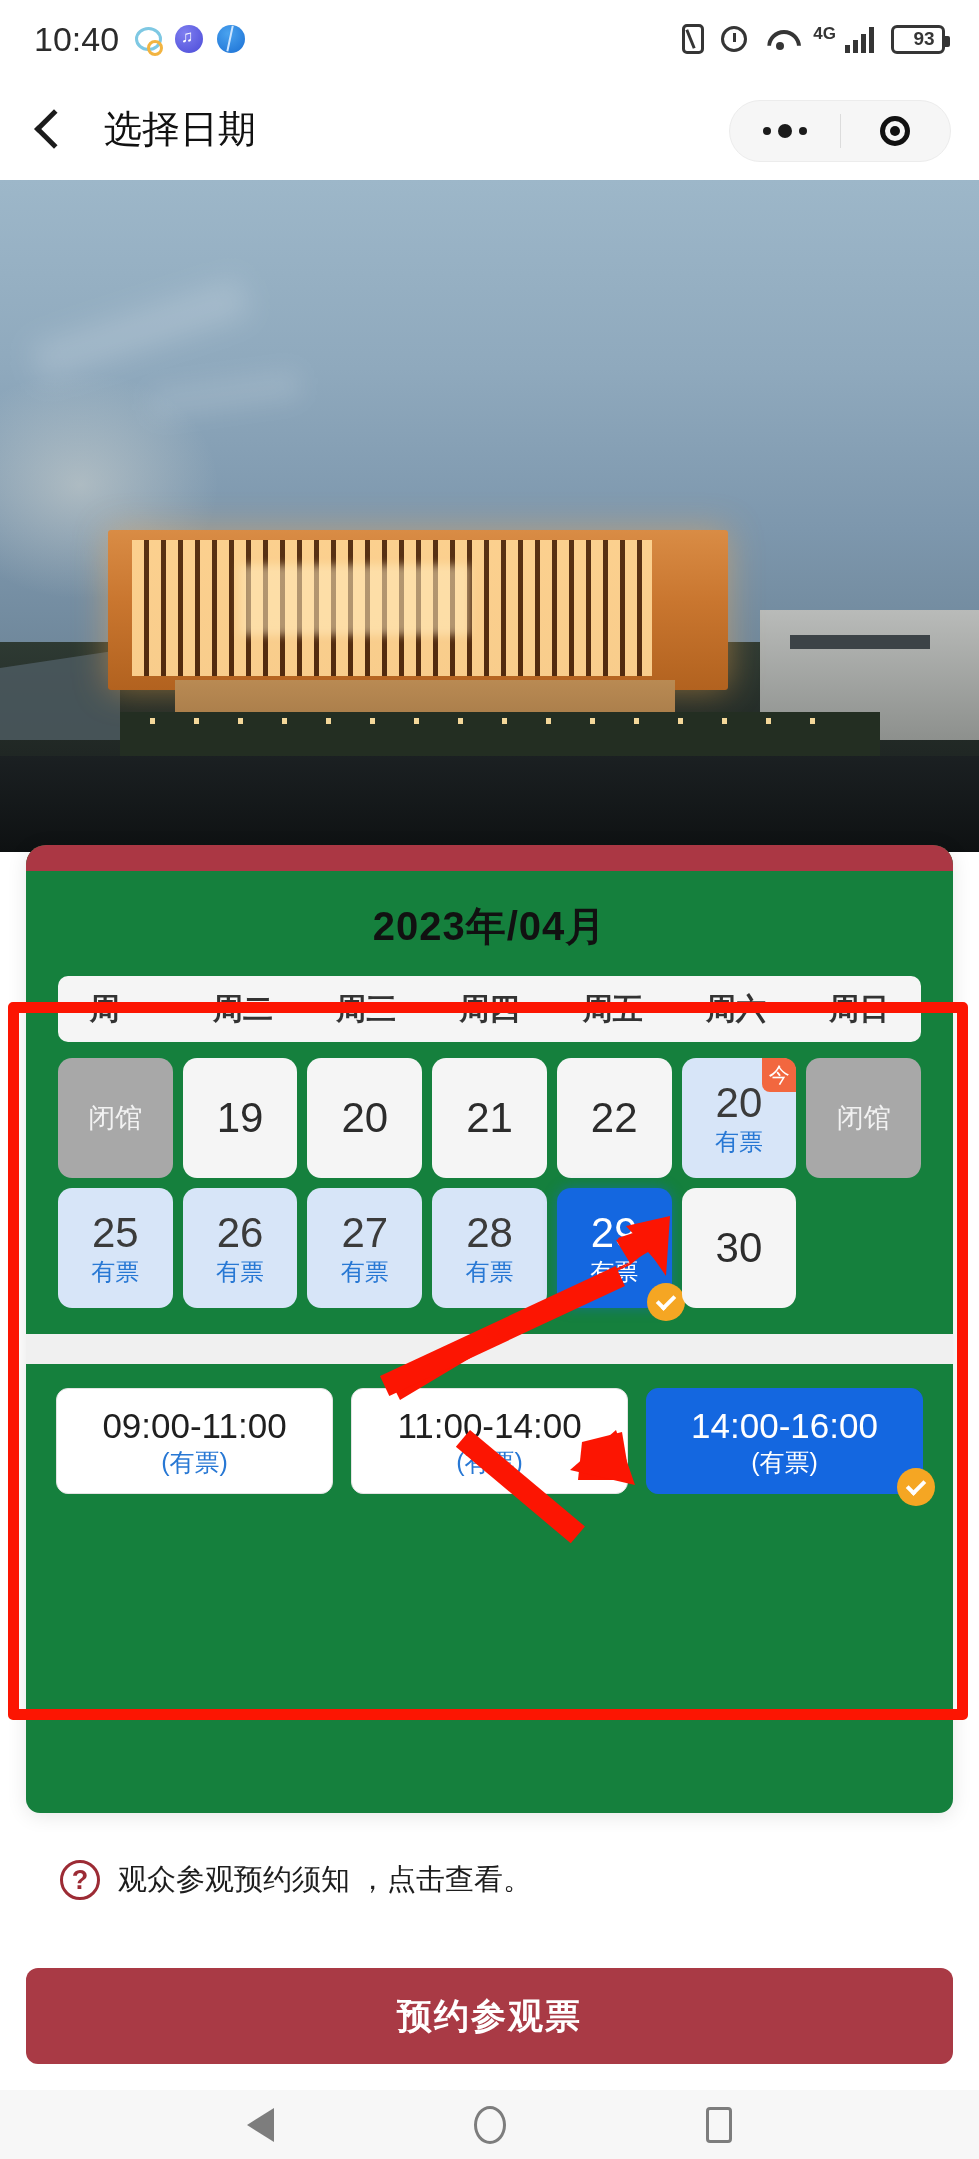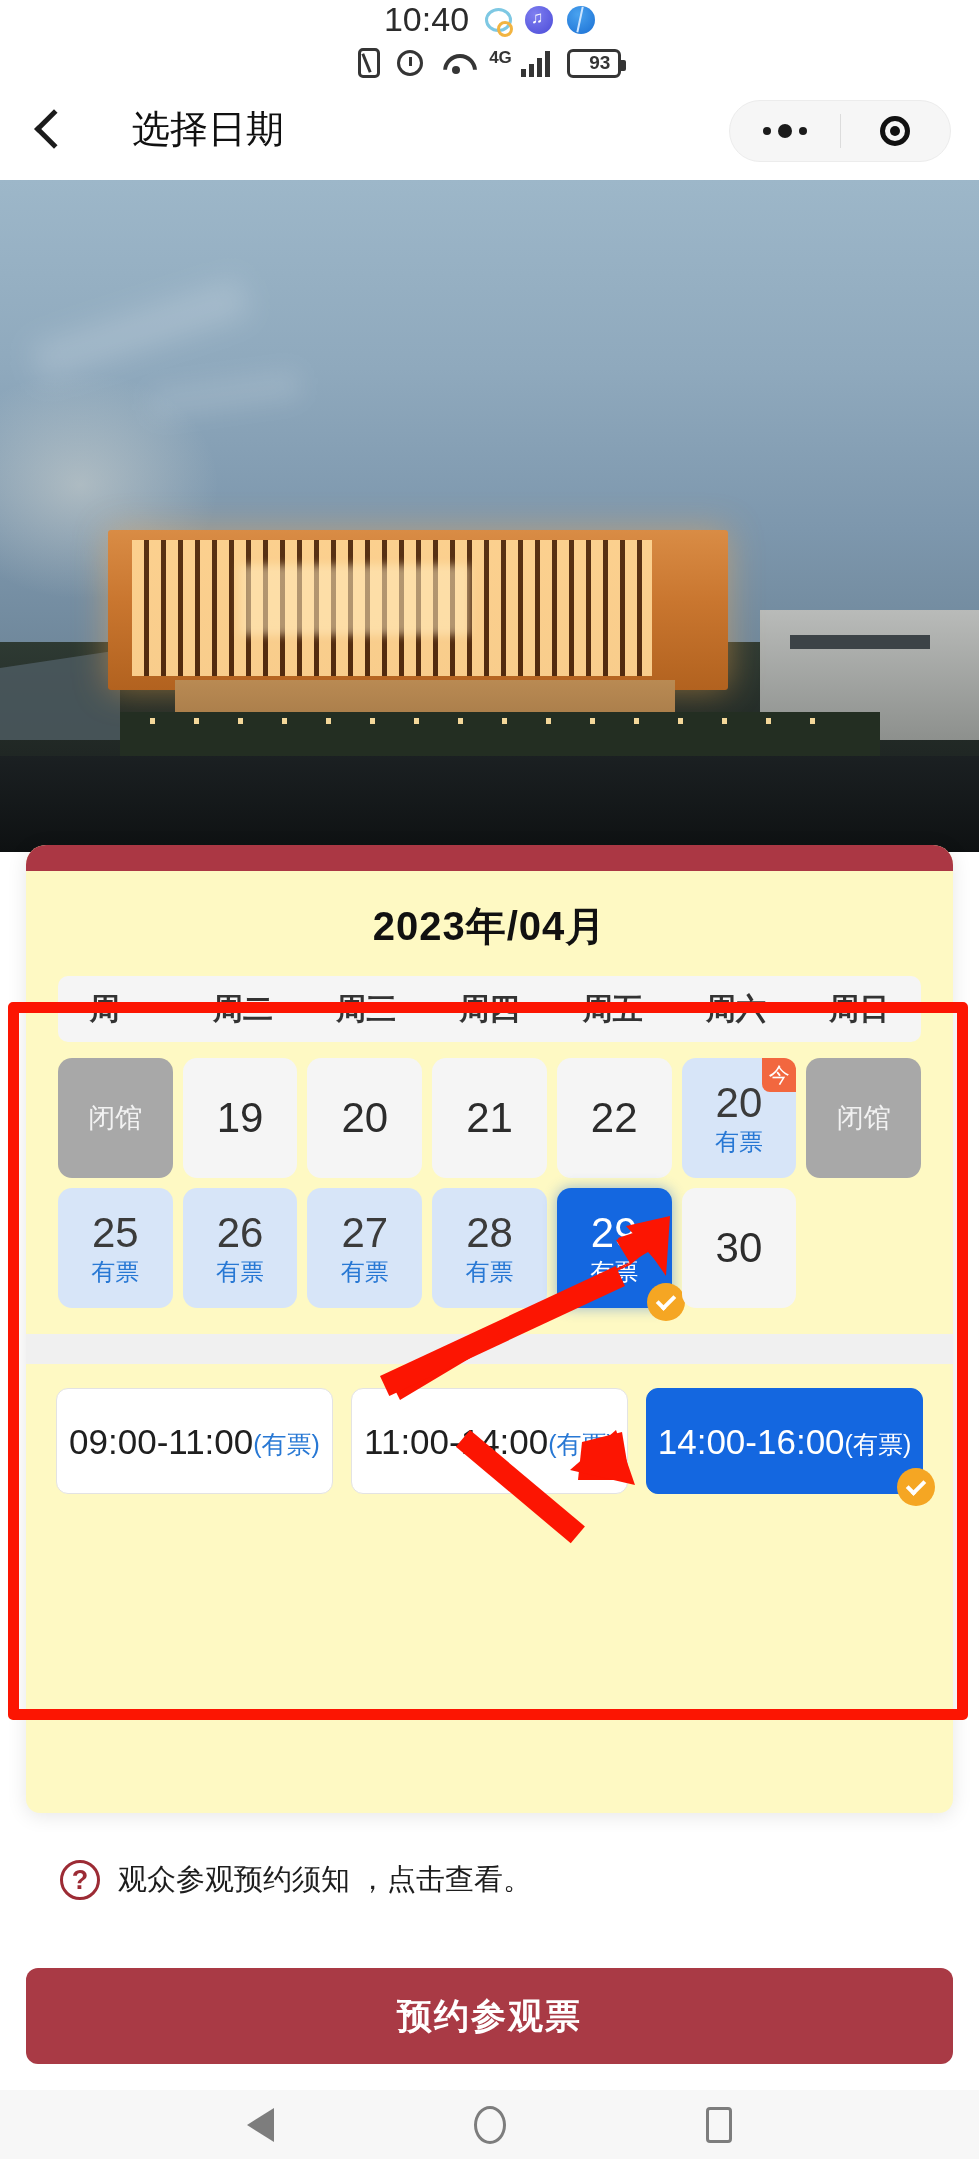--- a/index.html
+++ b/index.html
@@ -8,21 +8,21 @@
     font-family: "Liberation Sans", "DejaVu Sans", sans-serif;
     background: #f2f2f2;
     overflow: hidden;
   }
   .phone { position: relative; width: 979px; height: 2159px; background: #ffffff; }
 
   
   .statusbar {
     position: absolute; top: 0; left: 0; width: 979px; height: 78px;
     background: #ffffff; display: flex; align-items: center;
-    padding: 0 34px; justify-content: space-between; flex-direction: column;
+    padding: 0 34px; justify-content: space-between;
   }
   .sb-left { display: flex; align-items: center; gap: 14px; }
   .sb-clock { font-size: 34px; color: #2b2b2b; letter-spacing: 0px; font-family: "Liberation Sans", sans-serif; }
   .ico-chat { position: relative; width: 28px; height: 28px; }
   .ico-chat:before{content:"";position:absolute;left:2px;top:2px;width:21px;height:18px;border:3px solid #7ec8e3;border-radius:50%;}
   .ico-chat:after{content:"";position:absolute;left:14px;top:15px;width:10px;height:10px;border:3px solid #f2b441;border-radius:50%;}
   .ico-music { width: 28px; height: 28px; border-radius: 50%; background: radial-gradient(circle at 35% 30%, #7f7ff0, #4b4bd8); position: relative; }
   .ico-music:after { content:"\266B"; position:absolute; color:#fff; font-size:17px; left:6px; top:2px; }
   .ico-globe { width: 28px; height: 28px; border-radius: 50%; background: radial-gradient(circle at 40% 30%, #4aa3ef, #1a6fd4); position:relative; }
   .ico-globe:after{content:"";position:absolute;left:12px;top:1px;width:4px;height:26px;border-left:2px solid #cfe6ff;transform:rotate(12deg);}
@@ -38,21 +38,21 @@
   .ico-bars { display: flex; align-items: flex-end; gap: 3px; height: 27px; }
   .ico-bars i { width: 5px; background: #353535; display: block; }
   .ico-bars i:nth-child(1){height:8px;} .ico-bars i:nth-child(2){height:13px;}
   .ico-bars i:nth-child(3){height:19px;} .ico-bars i:nth-child(4){height:26px;}
   .ico-batt { width: 54px; height: 29px; border: 3px solid #353535; border-radius: 6px; position: relative; display:flex; align-items:center; justify-content:center;padding-left:12px; }
   .ico-batt span { font-size: 19px; color:#353535; font-family:"Liberation Sans",sans-serif; }
   .ico-batt:after{content:"";position:absolute;right:-8px;top:8px;width:5px;height:11px;background:#353535;border-radius:0 2px 2px 0;}
 
   
   .navbar { position:absolute; top:78px; left:0; width:979px; height:102px; background:#fff;
-            display:flex; align-items:center; padding:0 30px;gap:28px; }
+            display:flex; align-items:center; padding:0 30px; }
   .back-chevron { width:28px; height:28px; border-left:5px solid #1b1b1b; border-bottom:5px solid #1b1b1b;
                   transform: rotate(45deg); margin-left:10px; }
   .nav-title { font-size:38px; color:#111; margin-left:36px; font-weight:400; }
   .capsule { position:absolute; right:28px; top:22px; width:222px; height:62px; border-radius:34px;
              background:#f6f6f6; border:1px solid #ececec; display:flex; align-items:center; }
   .cap-dots { flex:1; display:flex; align-items:center; justify-content:center; gap:7px; }
   .cap-dots i { background:#1b1b1b; border-radius:50%; display:block; }
   .cap-dots i:nth-child(1){width:8px;height:8px;}
   .cap-dots i:nth-child(2){width:14px;height:14px;}
   .cap-dots i:nth-child(3){width:8px;height:8px;}
@@ -86,21 +86,21 @@
   .bldg-right { position:absolute; left:760px; top:430px; width:219px; height:130px;
         background: linear-gradient(to bottom,#b9bbb9,#8d908d); }
   .bldg-right-win { position:absolute; left:790px; top:455px; width:140px; height:14px; background:#3c4347; }
   .bldg-left { position:absolute; left:0px; top:470px; width:120px; height:90px; background:#4c5a60; clip-path: polygon(0 20%, 100% 0, 100% 100%, 0 100%); opacity:.85; }
   .lawn { position:absolute; left:120px; bottom:96px; width:760px; height:44px; background:#232e22; }
   .lights { position:absolute; left:150px; bottom:128px; width:700px; height:6px;
         background: repeating-linear-gradient(to right, rgba(255,225,160,.95) 0 5px, transparent 5px 44px); }
 
   
   .card { position:absolute; top:845px; left:26px; width:927px; height:968px;
-          background:#fef9c3; border-radius:20px 20px 14px 14px; overflow:hidden;
+          background:#15803d; border-radius:20px 20px 14px 14px; overflow:hidden;
           box-shadow:0 3px 20px rgba(0,0,0,.10); }
   .card-topbar { height:26px; background:#ab3744; }
   .month-title { text-align:center; font-size:40px; font-weight:bold; color:#111; padding:28px 0 22px; letter-spacing:1px; }
 
   .weekbar { margin:0 32px; height:66px; background:#f5f5f5; border-radius:10px;
              display:grid; grid-template-columns:repeat(7,1fr); align-items:center; }
   .weekbar div { text-align:center; font-size:30px; color:#333; font-weight:bold; }
 
   .daygrid { margin:16px 32px 0; display:grid; grid-template-columns:repeat(7,1fr); gap:10px; }
   .day { height:120px; border-radius:14px; background:#f5f5f5; position:relative;
@@ -126,21 +126,21 @@
   .cal-ico { width:40px; height:40px; border:3px solid #9c2b34; border-radius:7px; position:relative; background:#fff; }
   .cal-ico:before { content:""; position:absolute; left:-1px; top:-1px; right:-1px; height:11px; background:#9c2b34; border-radius:4px 4px 0 0; }
   .cal-ico:after { content:""; position:absolute; left:6px; top:16px; width:22px; height:14px;
      background-image: radial-gradient(#9c2b34 1.6px, transparent 1.7px);
      background-size: 7.5px 7px; }
   .slot-head h3 { font-size:32px; color:#222; font-weight:bold; }
   .divider-band2 { height:14px; background:#f0f0f0; }
 
   .slots { display:flex; gap:18px; padding:24px 30px 30px; }
   .slot { flex:1; height:106px; border-radius:12px; border:1px solid #e3e3e3; background:#fff;
-          display:flex; align-items:center; justify-content:center; position:relative; }
+          display:flex; flex-direction:column; align-items:center; justify-content:center; position:relative; }
   .slot .rng { font-size:35px; color:#1f1f1f; line-height:1; }
   .slot .st { font-size:25px; color:#2878d4; margin-top:7px; line-height:1; }
   .slot.selected { background:#1467e0; border-color:#1467e0; }
   .slot.selected .rng, .slot.selected .st { color:#fff; }
 
   
   .notice { position:absolute; top:1832px; left:26px; width:927px; height:96px;
             background:#fff; border-radius:12px; display:flex; align-items:center; padding:0 34px; gap:18px; }
   .q-ico { width:40px; height:40px; border:3px solid #9c2b34; border-radius:50%;
            display:flex; align-items:center; justify-content:center; color:#9c2b34; font-size:27px; font-weight:bold; }

